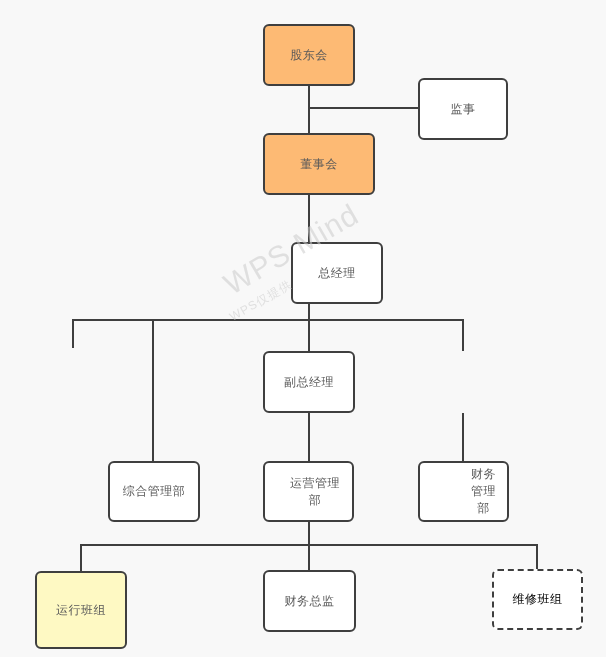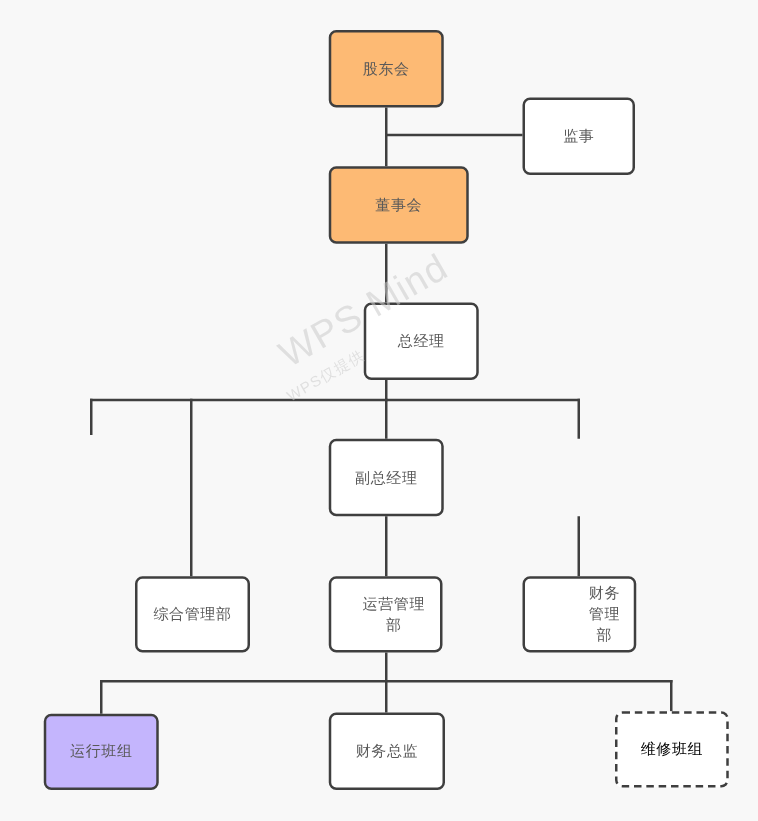--- a/index.html
+++ b/index.html
@@ -113,21 +113,21 @@
     </div>
     <div class="node" style="left: 108px; top: 461px; width: 92px; height: 61px; background: rgb(255, 255, 255); border-color: rgb(63, 63, 63);">
       <span class="node-label" style="color: rgb(89, 89, 89);">综合管理部</span>
     </div>
     <div class="node" style="left: 263px; top: 461px; width: 91px; height: 61px; background: rgb(255, 255, 255); border-color: rgb(63, 63, 63);">
       <span class="node-label" style="color: rgb(89, 89, 89); margin-left: 13px;">运营管理部</span>
     </div>
     <div class="node" style="left: 418px; top: 461px; width: 91px; height: 61px; background: rgb(255, 255, 255); border-color: rgb(63, 63, 63);">
       <span class="node-label" style="color: rgb(89, 89, 89); margin-left: 40px;">财务管理部</span>
     </div>
-    <div class="node" style="left: 35px; top: 571px; width: 92px; height: 61px; background: #c4b5fd; border-color: rgb(63, 63, 63);">
+    <div class="node" style="left: 35px; top: 571px; width: 92px; height: 78px; background: #fef9c3; border-color: rgb(63, 63, 63);">
       <span class="node-label" style="color: rgb(89, 89, 89);">运行班组</span>
     </div>
     <div class="node" style="left: 263px; top: 570px; width: 93px; height: 62px; background: rgb(255, 255, 255); border-color: rgb(63, 63, 63);">
       <span class="node-label" style="color: rgb(89, 89, 89);">财务总监</span>
     </div>
     <div class="node dashed" style="left: 492px; top: 569px; width: 91px; height: 61px; background: rgb(255, 255, 255); border-color: rgb(63, 63, 63);">
       <span class="node-label" style="color: #000000;">维修班组</span>
     </div>
   </div>
 

